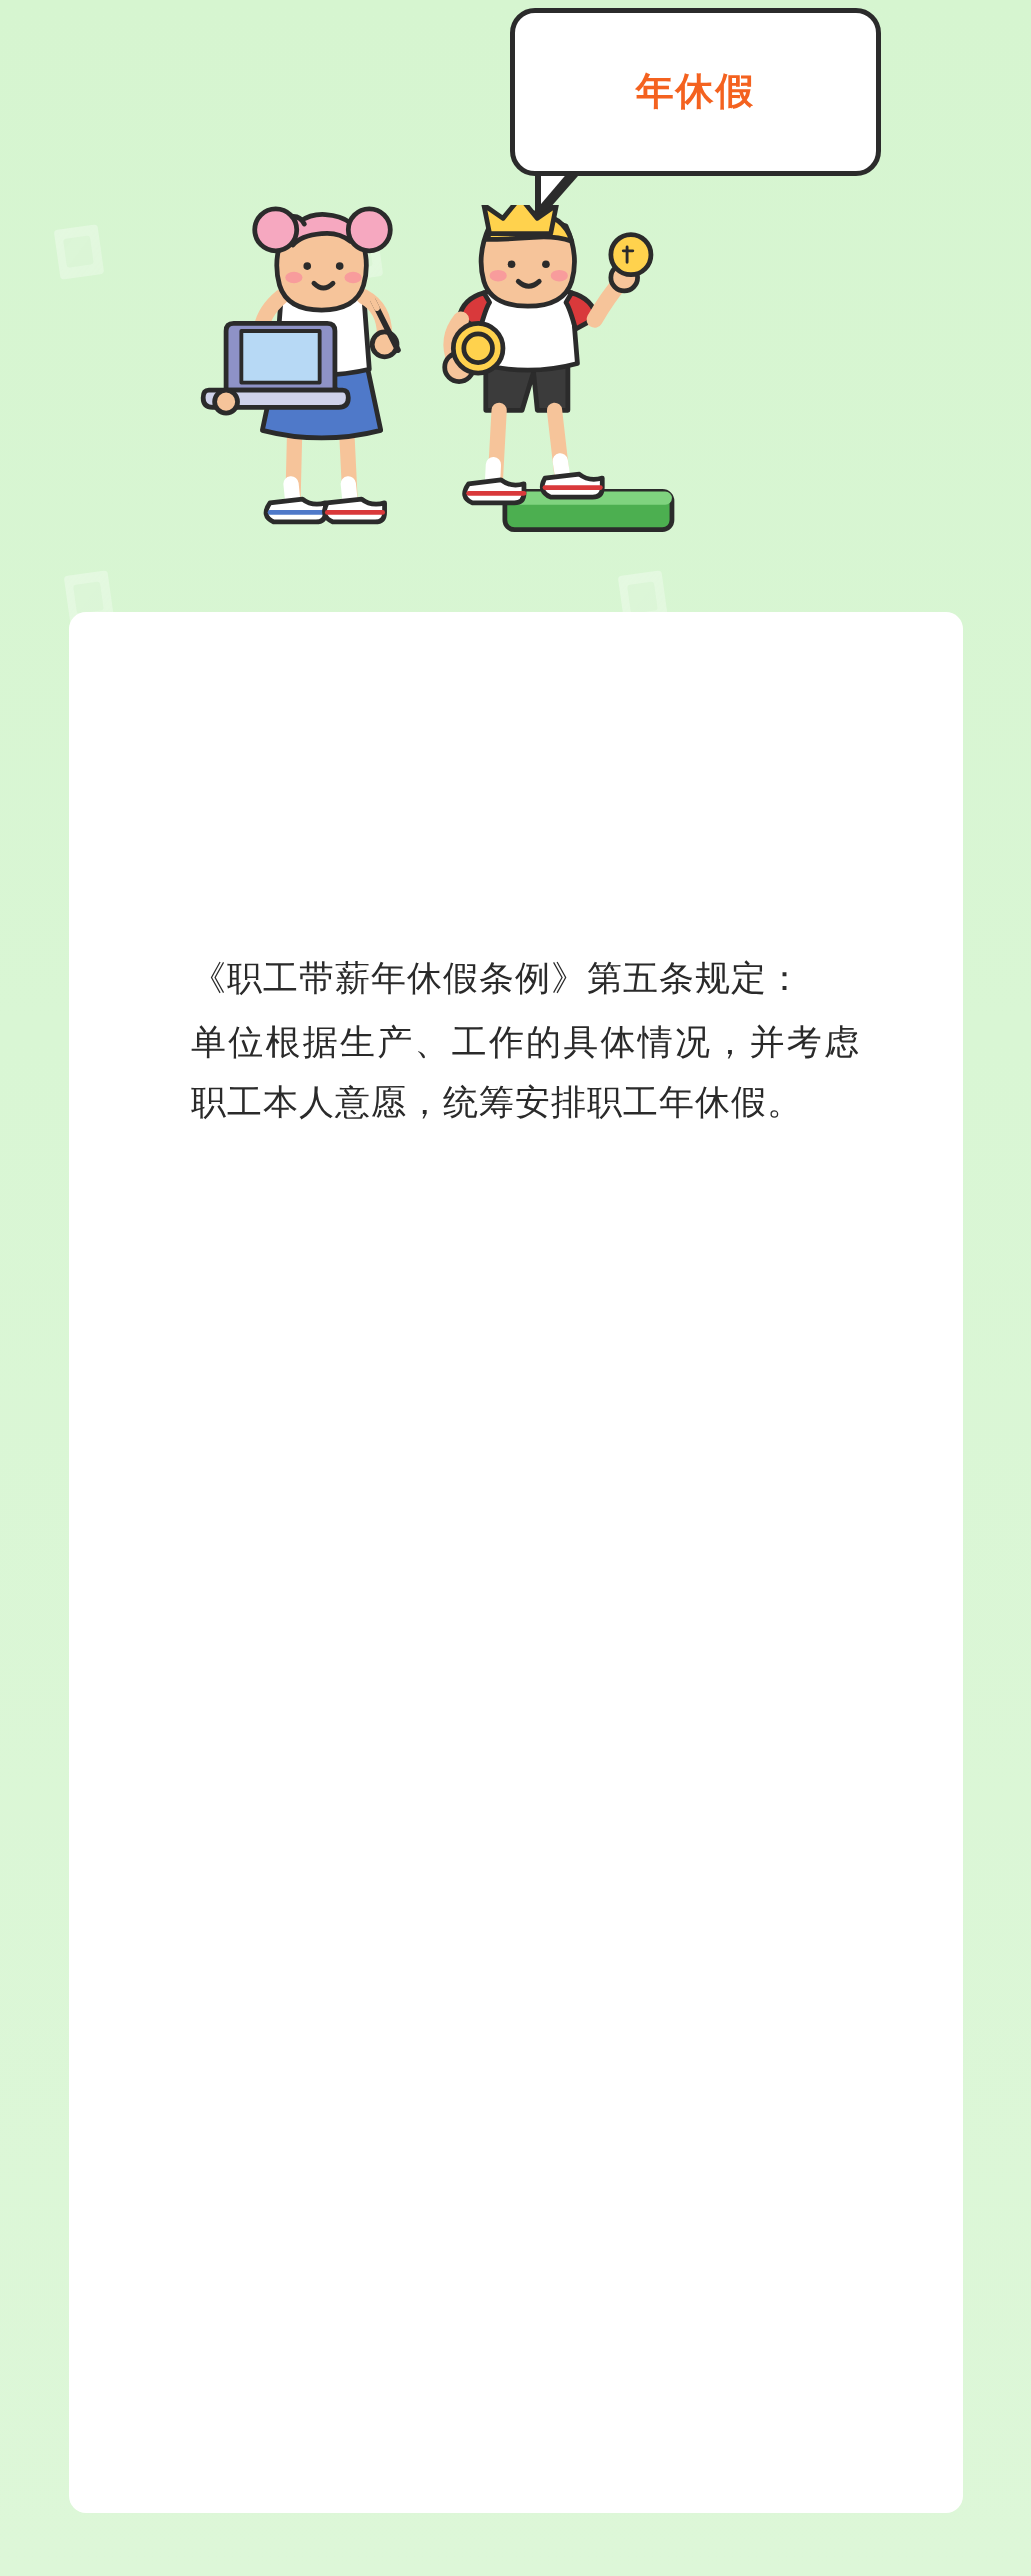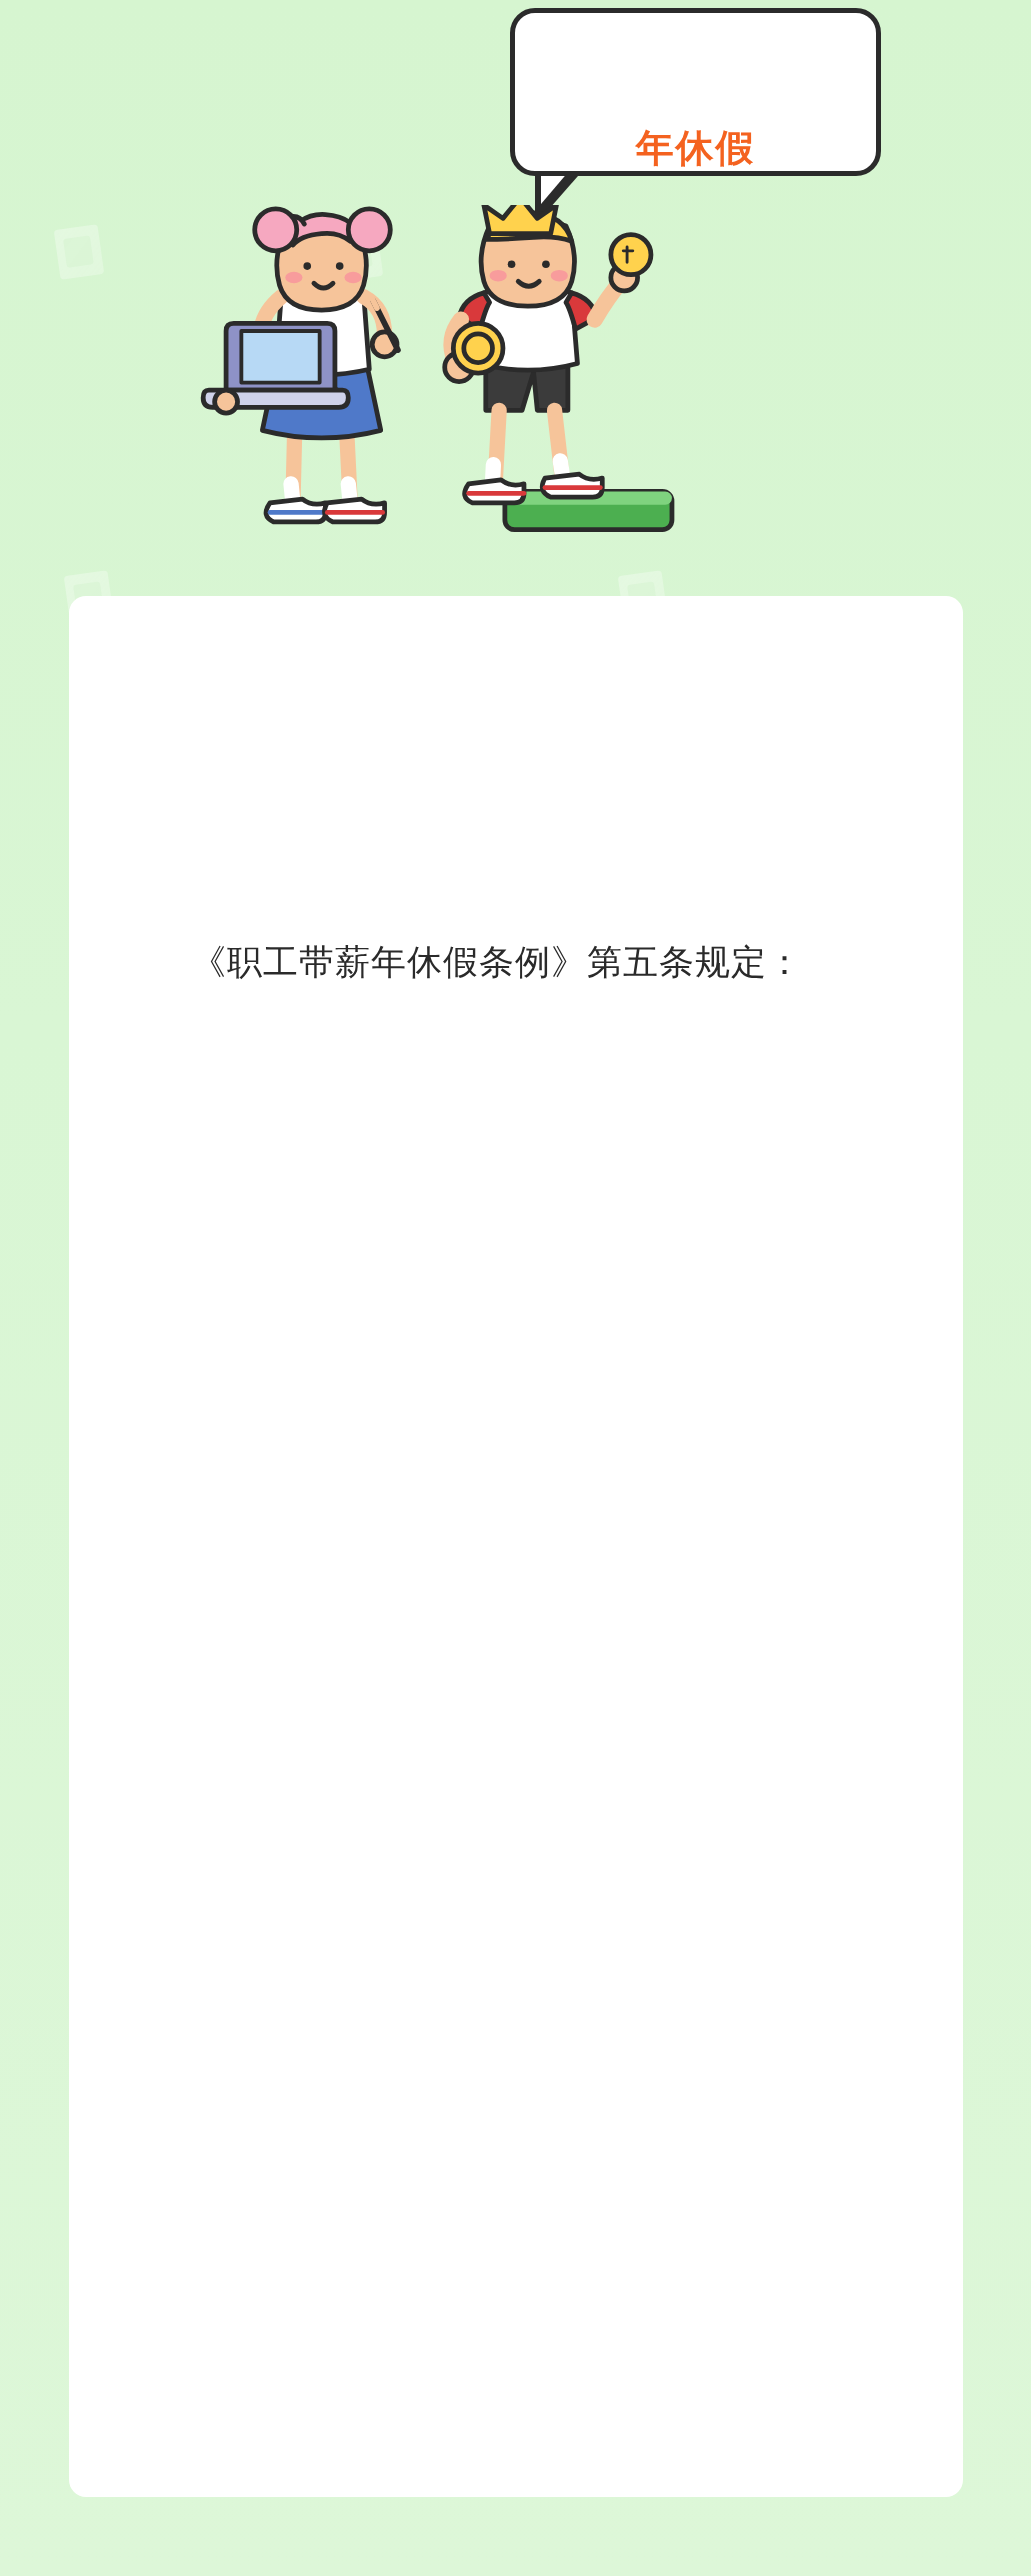--- a/index.html
+++ b/index.html
@@ -48,21 +48,21 @@
     top: 7.6px;
     width: 371px;
     height: 168px;
     background: #ffffff;
     border: 5.7px solid #2b2b2b;
     border-radius: 25px;
     box-sizing: border-box;
     display: flex;
     flex-direction: column;
     align-items: center;
-    justify-content: flex-end;
+    justify-content: center;
     gap: 9.6px;
   }
   .bubble .line {
     color: #f4621f;
     font-size: 38px;
     font-weight: bold;
     letter-spacing: 1.9px;
     line-height: 1.15;
     white-space: nowrap;
   }
@@ -90,21 +90,21 @@
     left: 182px;
     top: 205px;
     width: 535px;
     height: 401px;
   }
 
   
   .card {
     position: absolute;
     left: 69px;
-    top: 596px;
+    top: 612px;
     width: 894px;
     height: 1901px;
     background: #ffffff;
     border-radius: 17px;
   }
   .card-inner {
     position: absolute;
     left: 122px;
     top: 336px;
     width: 669px;
@@ -241,17 +241,18 @@
         <path d="M138 82 q10 10 20 0"></path>
         <ellipse cx="117" cy="76" rx="9" ry="6" fill="#f89c9c" stroke="none"></ellipse>
         <ellipse cx="179" cy="76" rx="9" ry="6" fill="#f89c9c" stroke="none"></ellipse>
       </g>
     </svg>
   </div>
 
   <div class="card">
     <div class="card-inner" id="text-body">
         <div class="para"><span>《职工带薪年休假条例》第五条规定：</span></div>
+        <div class="para"><span>单位根据生产、工作的具体情况，并考虑职工本人意愿，统筹安排职工年休假。</span></div>
       </div>
   </div>
 
 </div>
 
 
 </body></html>

